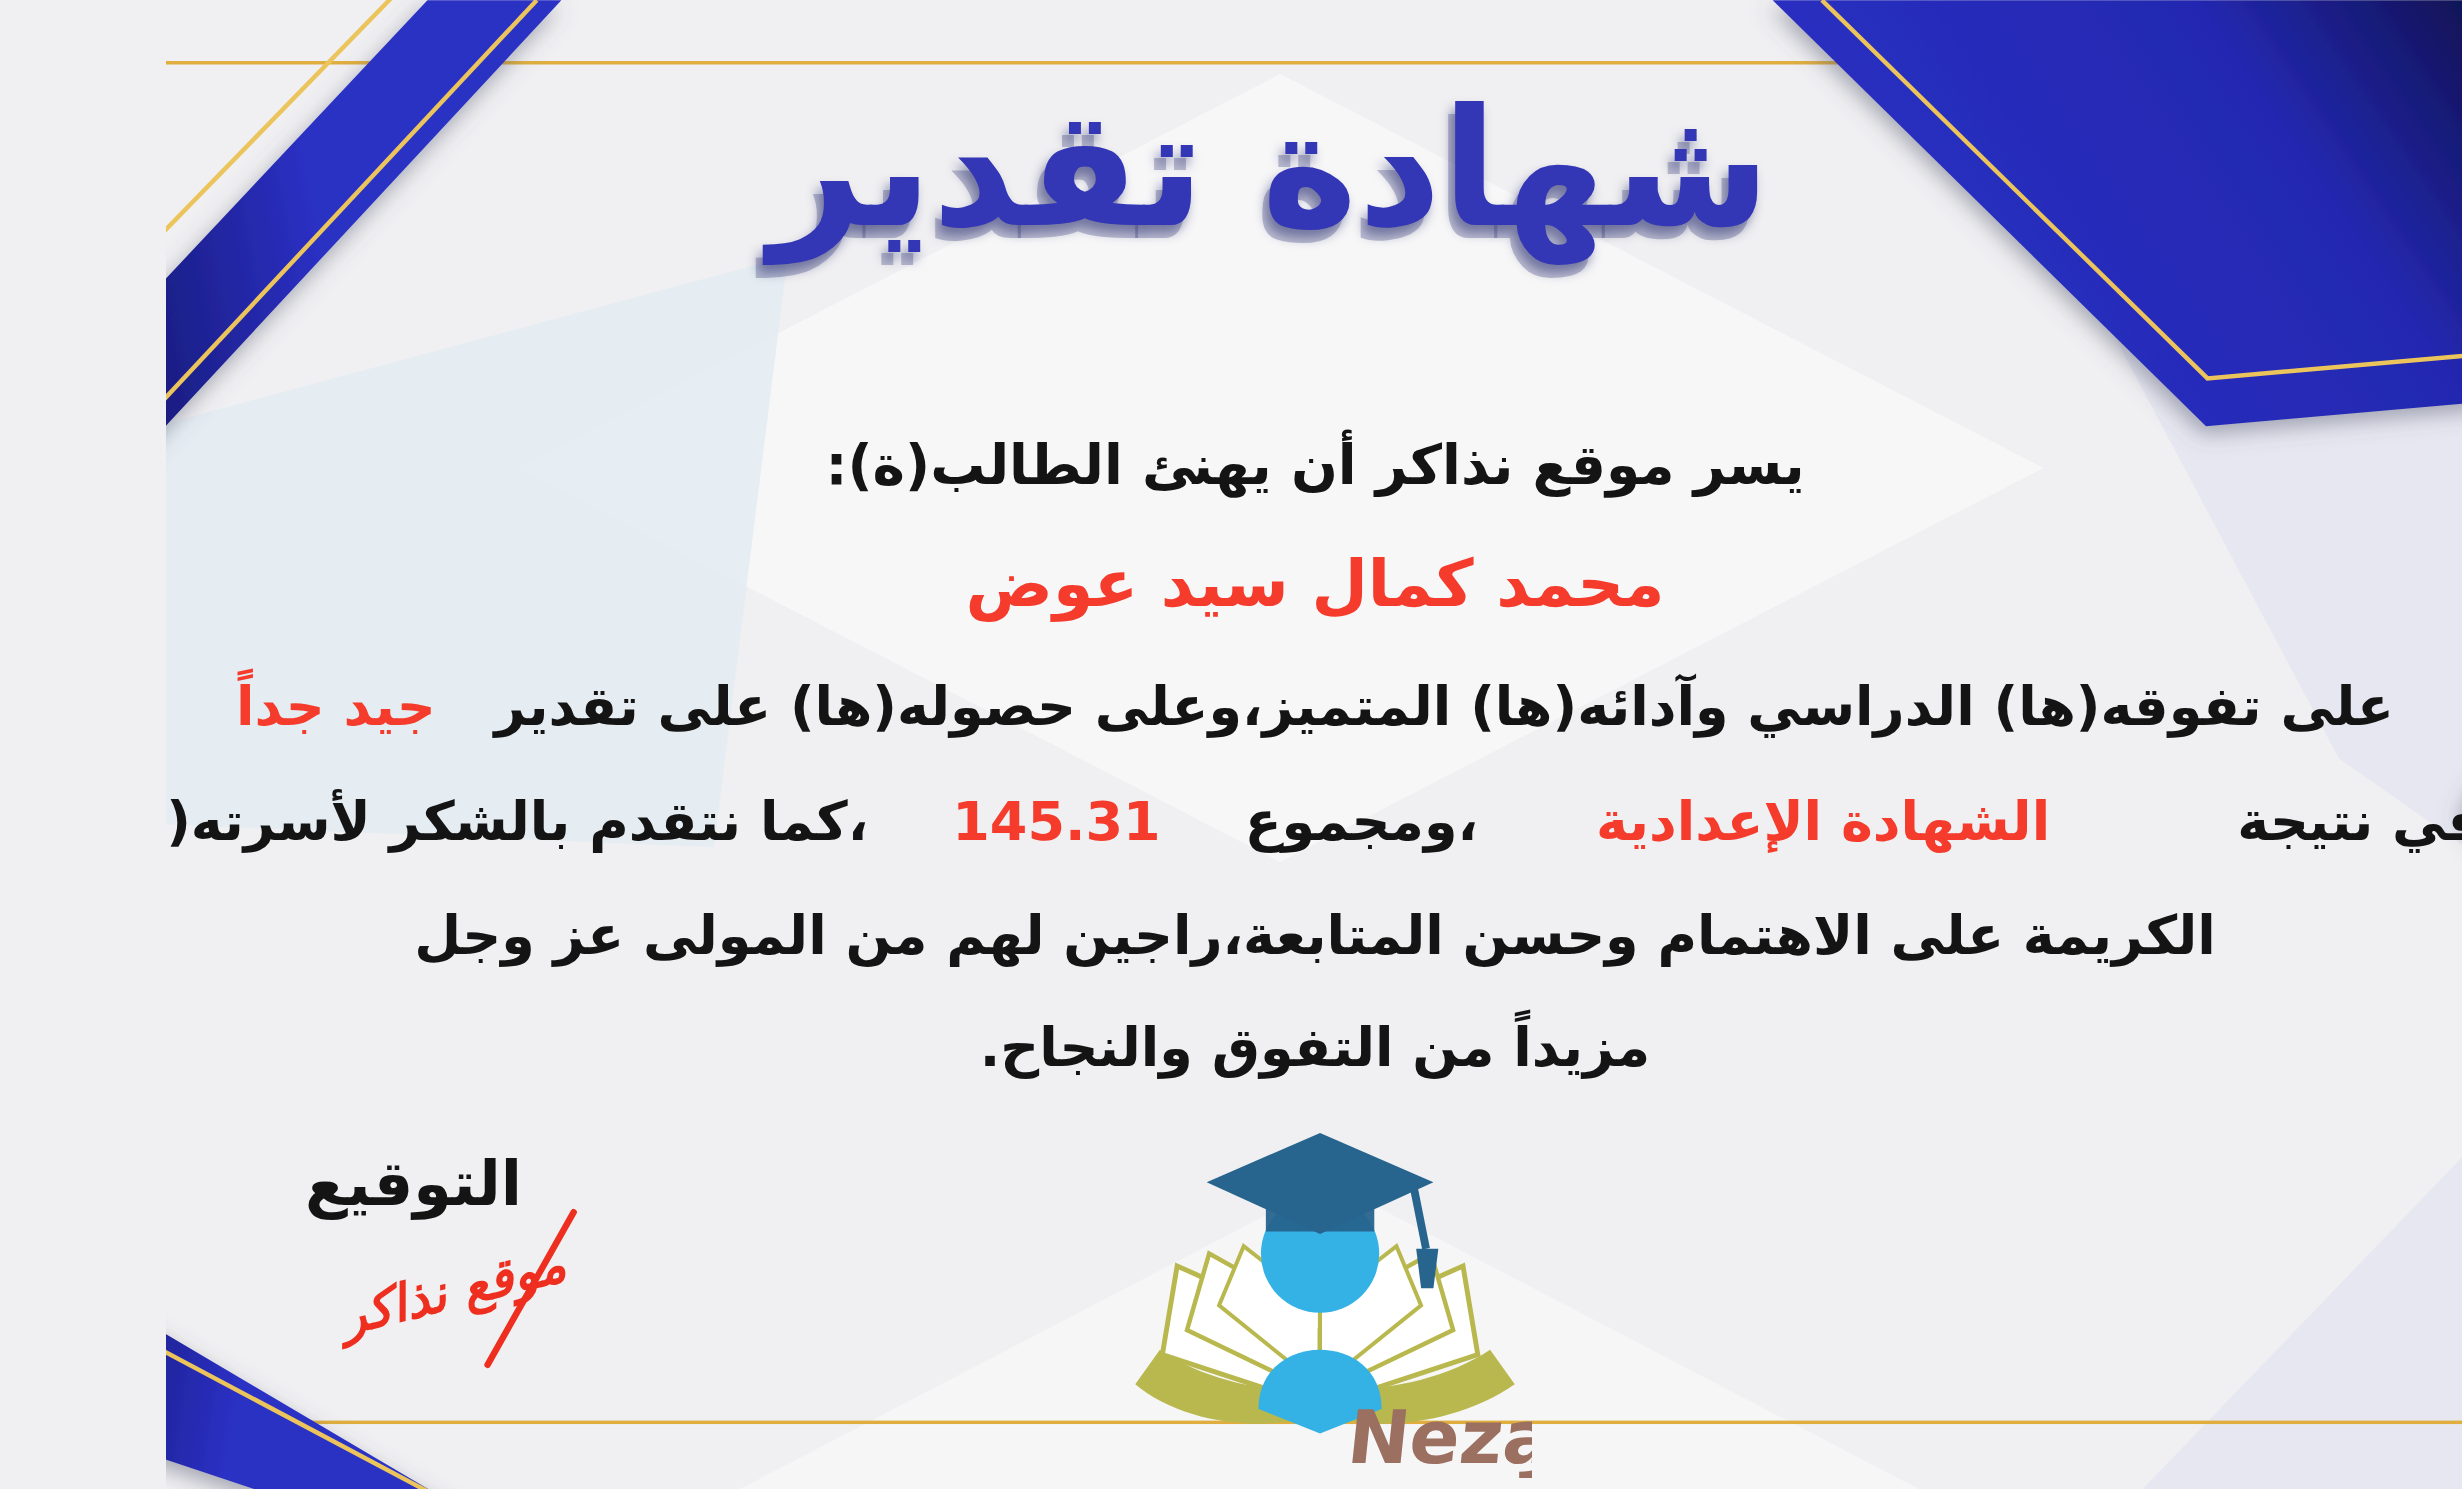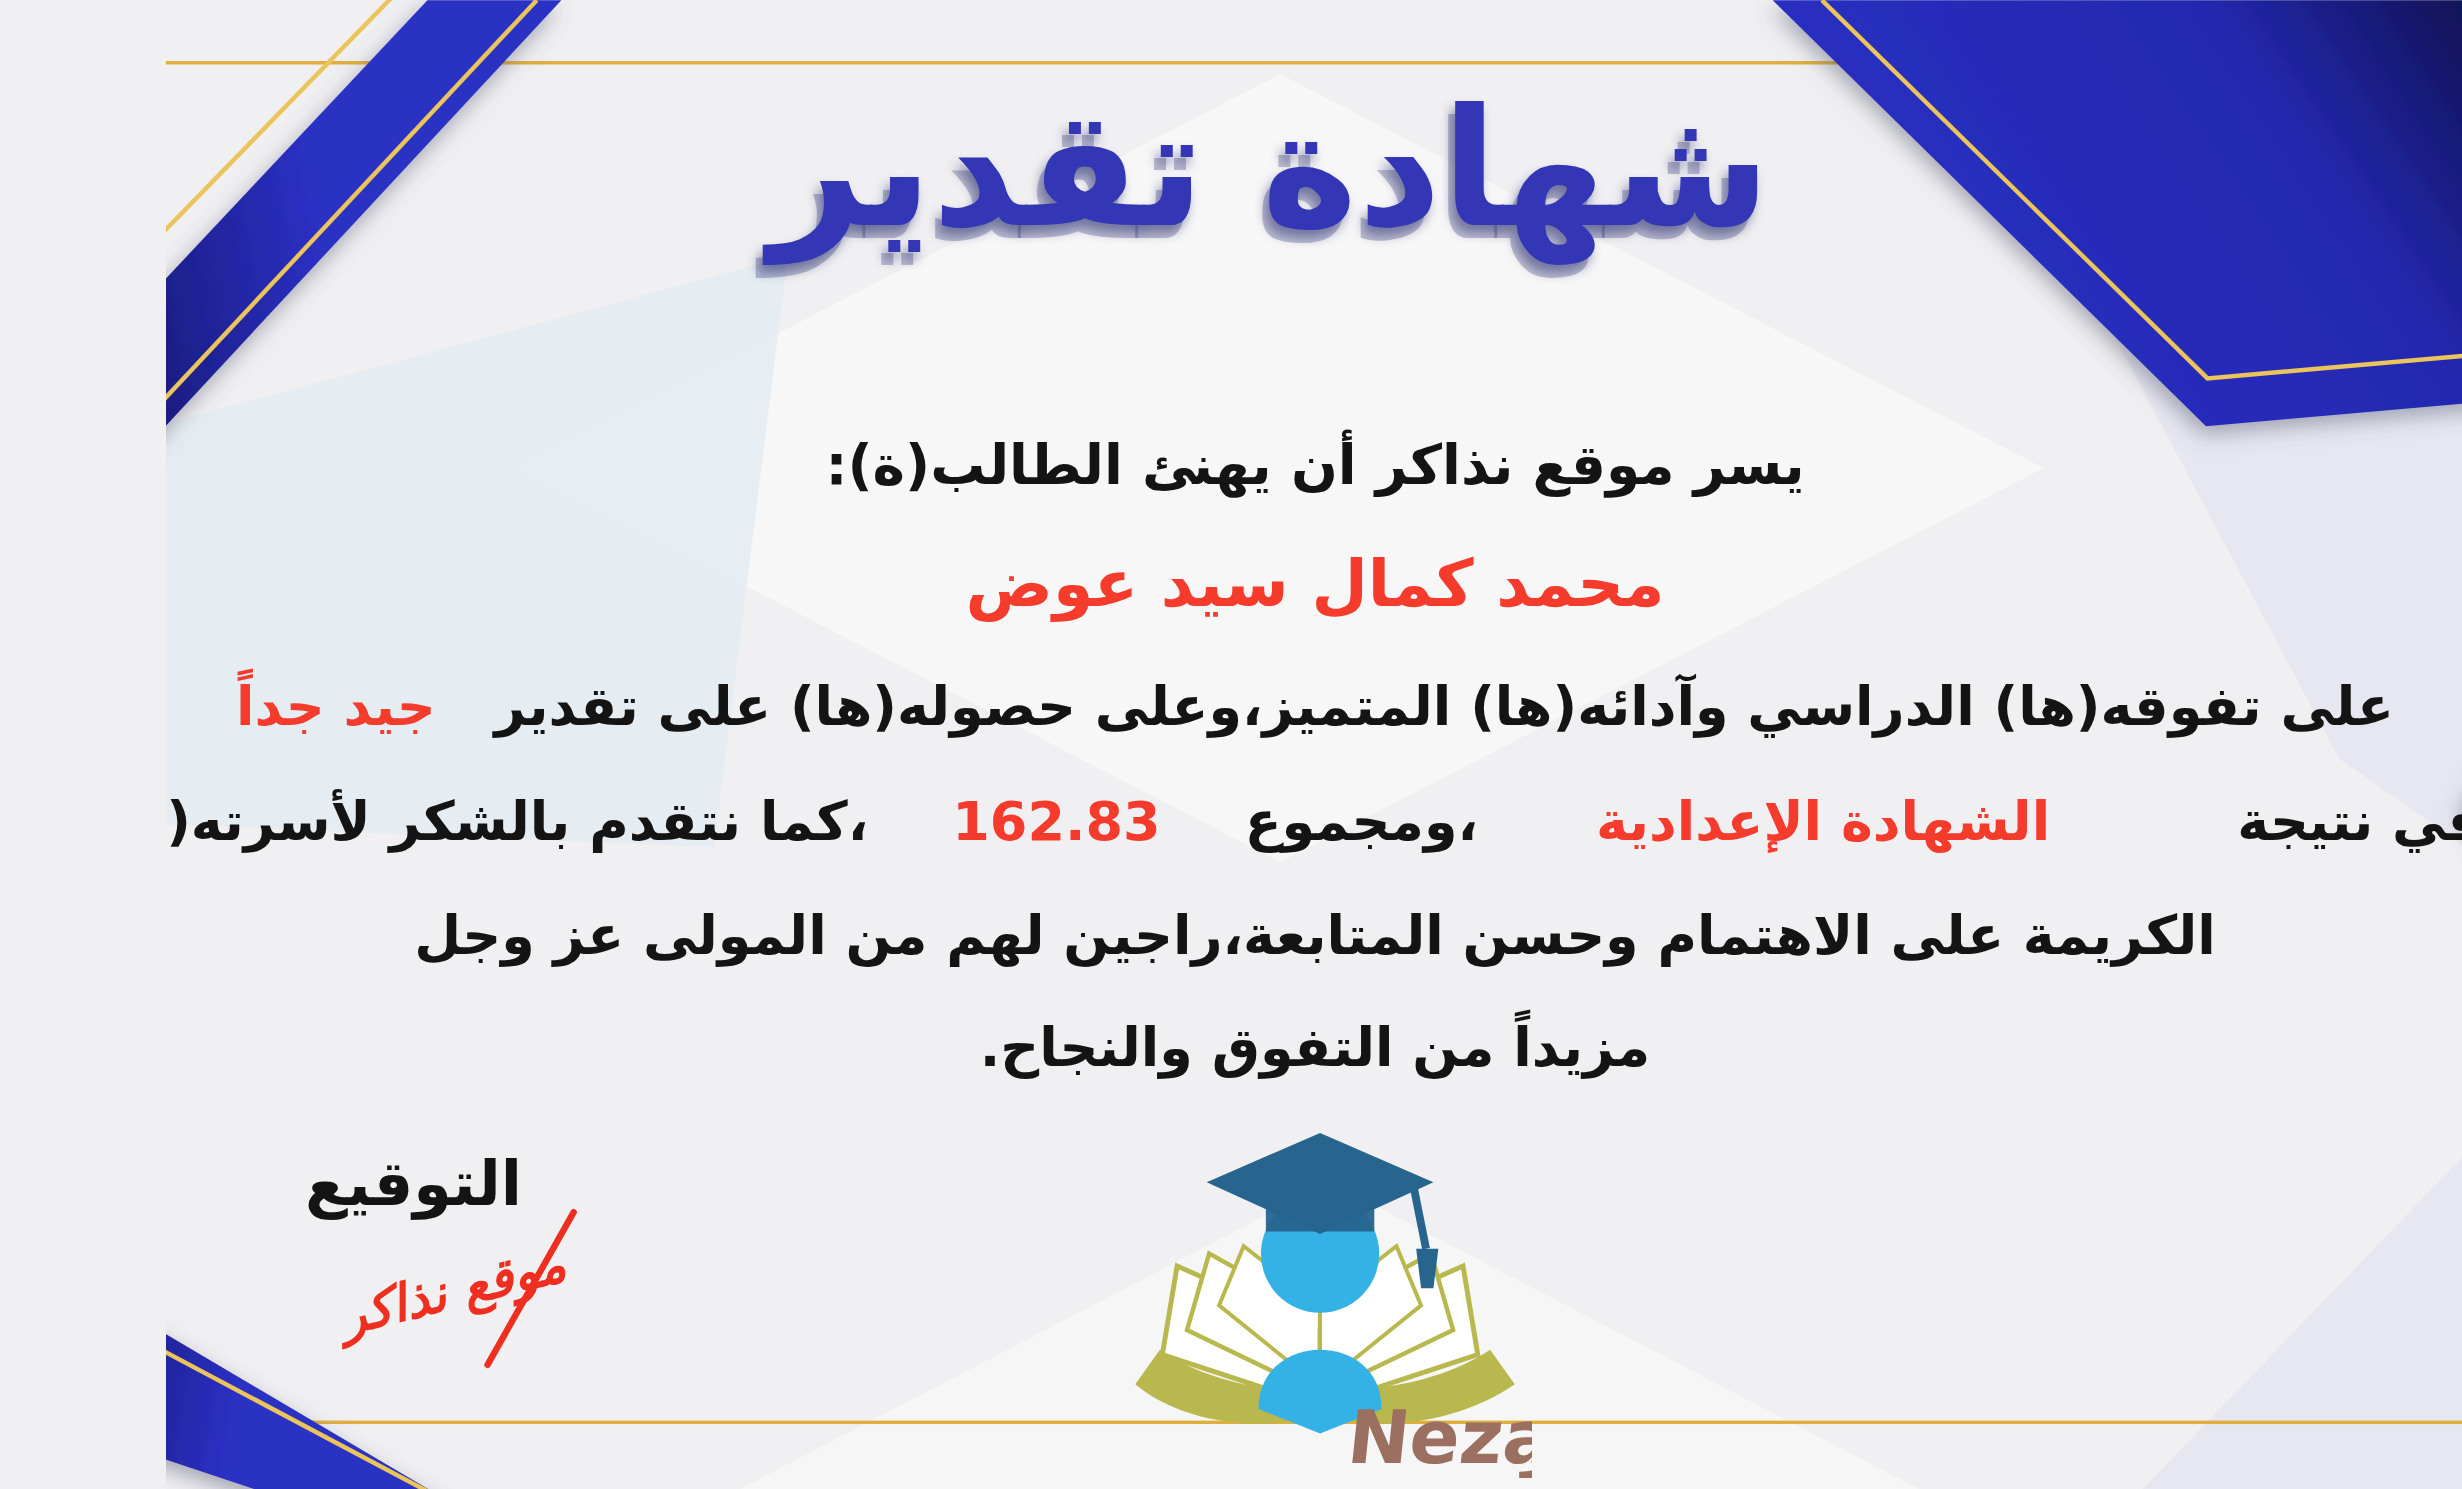--- a/index.html
+++ b/index.html
@@ -102,21 +102,21 @@
 <div id="title" class="abs">شهادة تقدير</div>
 
 <div id="intro" class="abs txt center-band">يسر موقع نذاكر أن يهنئ الطالب(ة):</div>
 
 <div id="student-name" class="abs txt center-band red">محمد كمال سيد عوض</div>
 
 <div id="pl1" class="abs txt center-band pline">
   <span>على تفوقه(ها) الدراسي وآدائه(ها) المتميز،وعلى حصوله(ها) على تقدير</span><span class="gap" style="width:59px"></span><span class="red">جيد جداً</span>
 </div>
 <div id="pl2" class="abs txt center-band pline">
-  <span>في نتيجة</span><span class="gap" style="width:187px"></span><span class="red">الشهادة الإعدادية</span><span class="gap" style="width:118px"></span><span>،ومجموع</span><span class="gap" style="width:84px"></span><span class="red">162.83</span><span class="gap" style="width:84px"></span><span>،كما نتقدم بالشكر لأسرته(ها)</span>
+  <span>في نتيجة</span><span class="gap" style="width:187px"></span><span class="red">الشهادة الإعدادية</span><span class="gap" style="width:118px"></span><span>،ومجموع</span><span class="gap" style="width:84px"></span><span class="red">145.31</span><span class="gap" style="width:84px"></span><span>،كما نتقدم بالشكر لأسرته(ها)</span>
 </div>
 <div id="pl3" class="abs txt center-band pline">الكريمة على الاهتمام وحسن المتابعة،راجين لهم من المولى عز وجل</div>
 <div id="pl4" class="abs txt center-band pline">مزيداً من التفوق والنجاح.</div>
 
 <div id="sig-label" class="abs txt">التوقيع</div>
 <svg class="abs" style="left:458px;top:1207px;width:128px;height:163px" viewBox="0 0 260 330" aria-hidden="true">
   <path d="M235,10 L60,320" stroke="#ee2f1f" stroke-width="13" fill="none" stroke-linecap="round"></path>
 </svg>
 <div id="sig-script" class="abs">موقع نذاكر</div>
 

